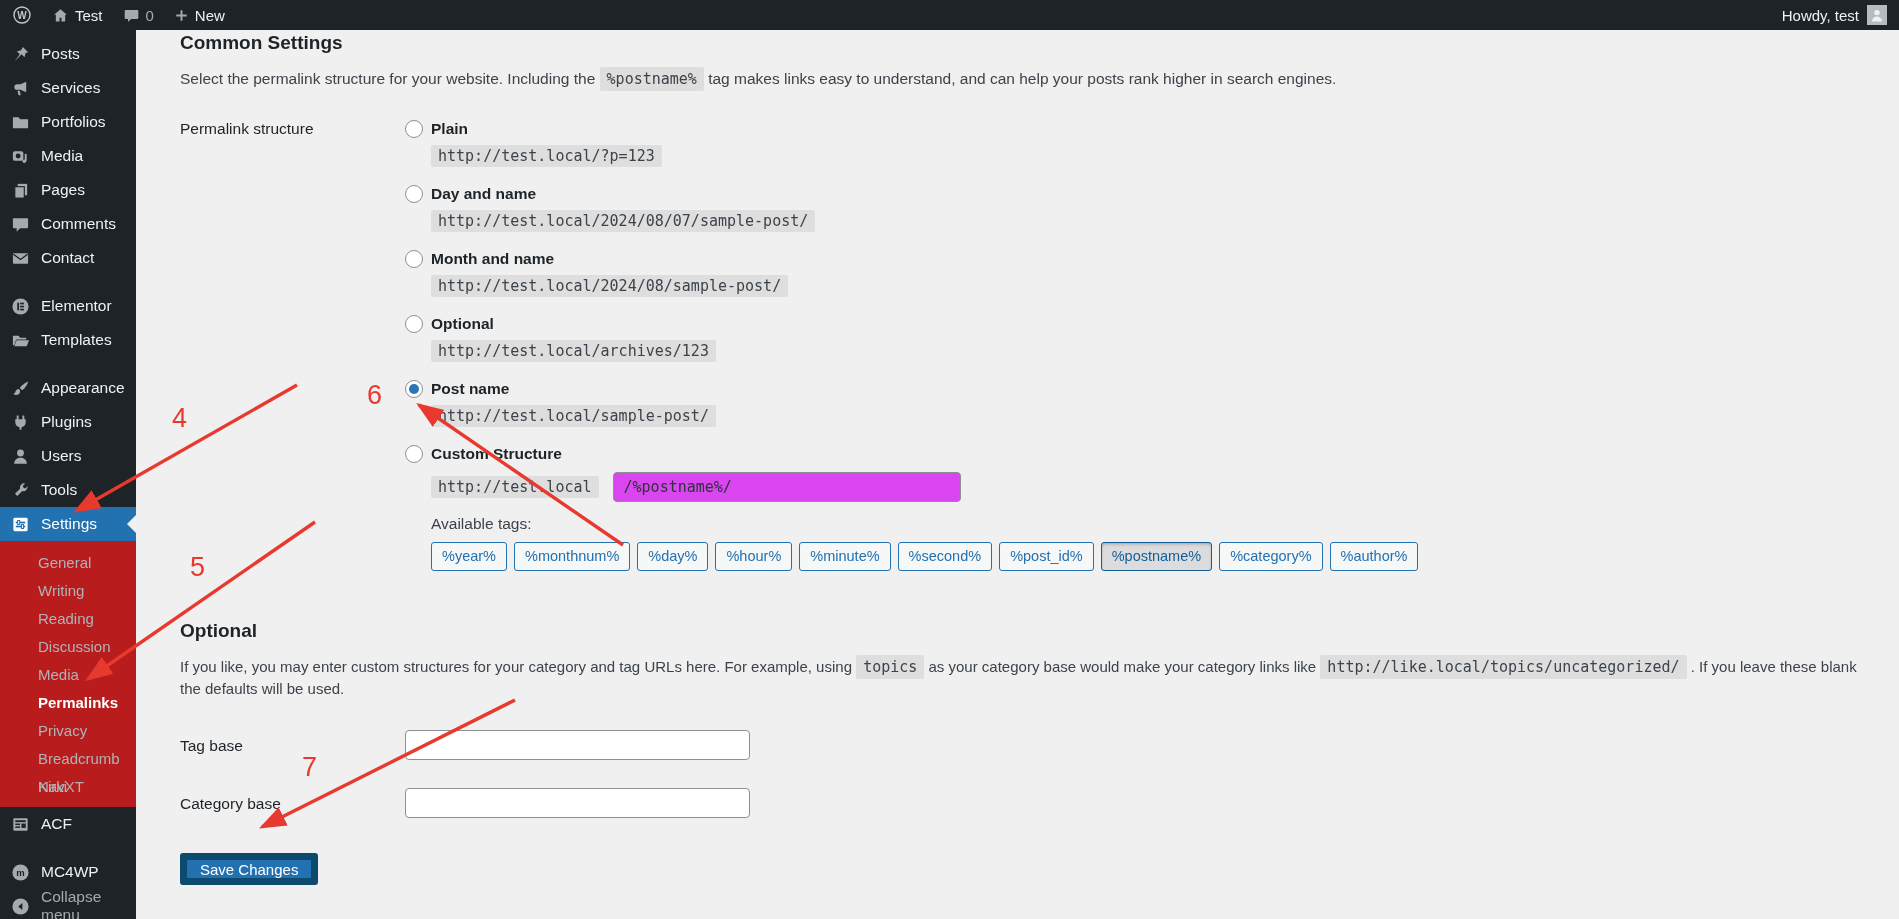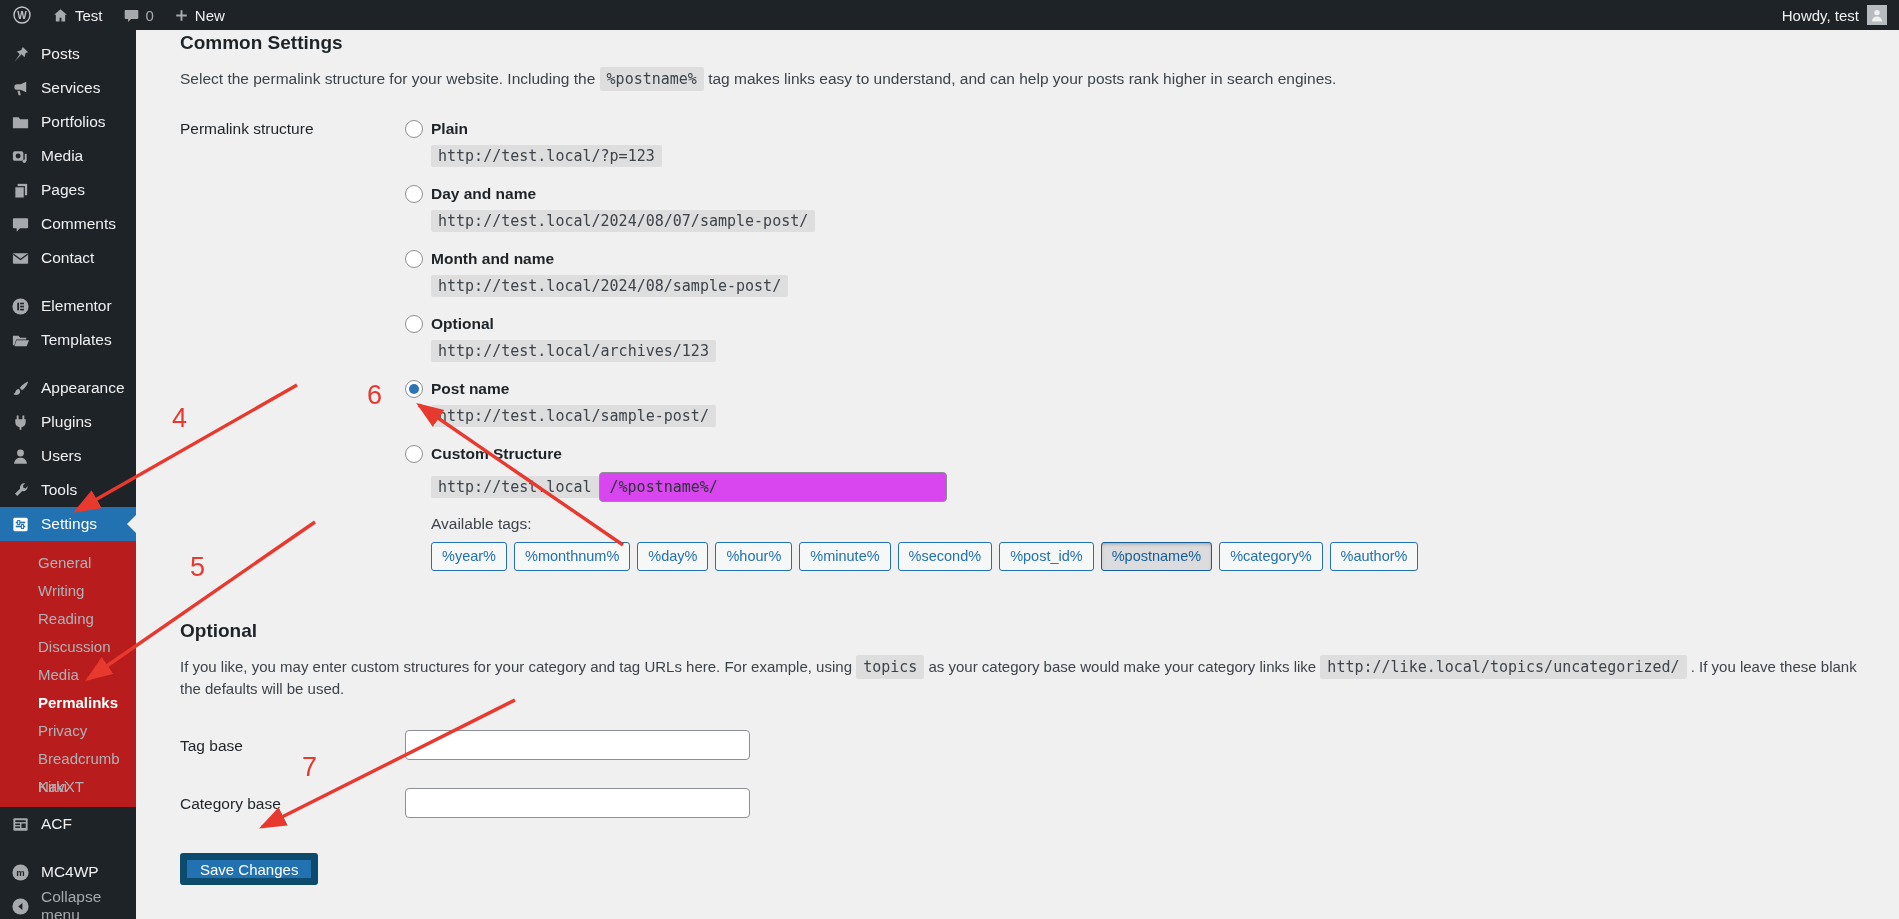--- a/index.html
+++ b/index.html
@@ -38,21 +38,21 @@
 
   .form-table { margin-top:28px; display:flex; }
   .th { width:225px; flex-shrink:0; font-size:15.5px; font-weight:400; color:#1d2327; padding-top:1px; }
   .opts { flex:1; }
   .opt + .opt { margin-top:17px; }
   .opt-head { display:flex; align-items:center; gap:8px; height:20px; }
   .radio { width:18px; height:18px; border:1.5px solid #8c8f94; border-radius:50%; background:#fff; display:inline-flex; align-items:center; justify-content:center; cursor:pointer; flex-shrink:0; }
   .radio.checked::after { content:""; width:10px; height:10px; border-radius:50%; background:#2c74b3; }
   .opt-label { font-size:15.5px; font-weight:700; color:#1d2327; }
   .opt-url { margin:6px 0 0 26px; }
-  .custom-row { margin:8px 0 0 26px; display:flex; align-items:center; height:30px; }
+  .custom-row { margin:8px 0 0 26px; display:flex; align-items:center; gap:14px; height:30px; }
   .custom-input { width:348px; height:30px; border:1px solid #8c8f94; border-radius:4px; background:#d946ef; padding:0 10px; font-size:15px; font-family:"DejaVu Sans Mono", monospace; color:#2c3338; }
   .avail { margin:12px 0 0 26px; font-size:15.5px; line-height:20px; }
   .tagrow { margin:8px 0 0 26px; display:flex; }
   .tagbtn { height:29px; line-height:27px; padding:0 10px; margin-right:7px; background:#f6f7f7; border:1px solid #2271b1; border-radius:3px; color:#2271b1; font-size:14.5px; cursor:pointer; font-family:"Liberation Sans", sans-serif; }
   .tagbtn.active { background:#dcdcde; border-color:#135e96; color:#135e96; box-shadow:inset 0 2px 5px -3px rgba(0,0,0,.6); }
 
   h2.optional-title { margin-top:50px; font-size:19px; line-height:20px; font-weight:700; color:#1d2327; }
   p.opt-desc { margin-top:14px; font-size:15px; line-height:20px; }
   .field-row { display:flex; align-items:center; }
   .field-row.first { margin-top:28px; }

